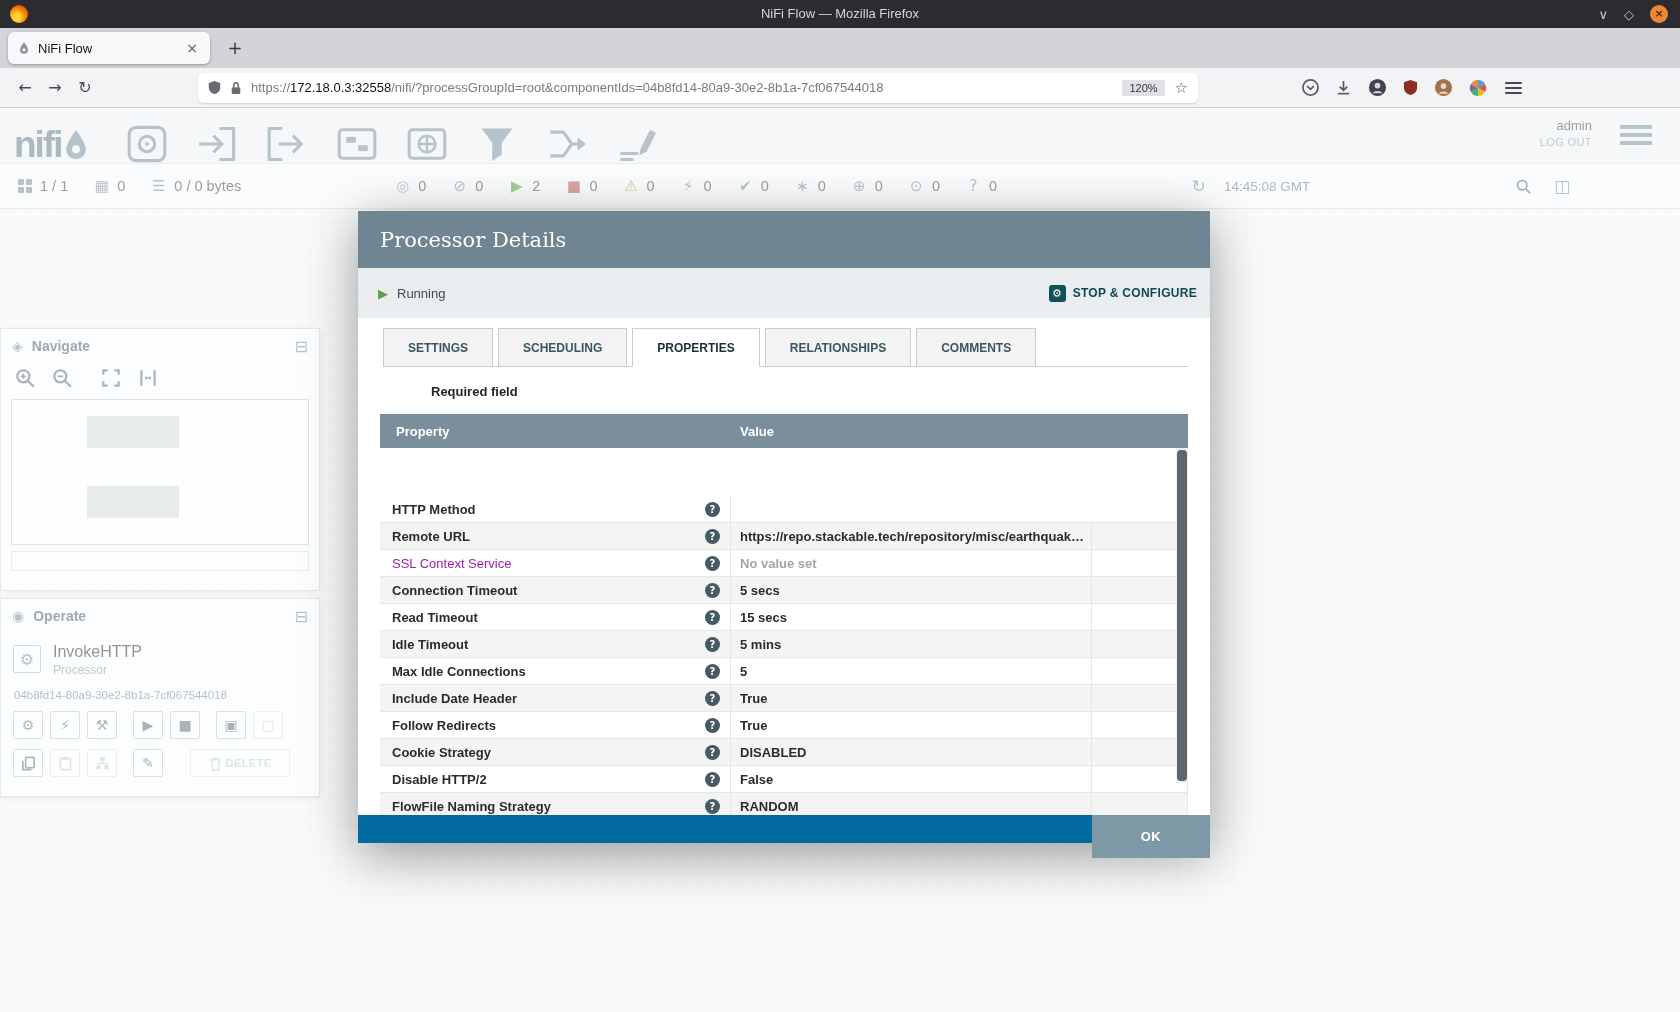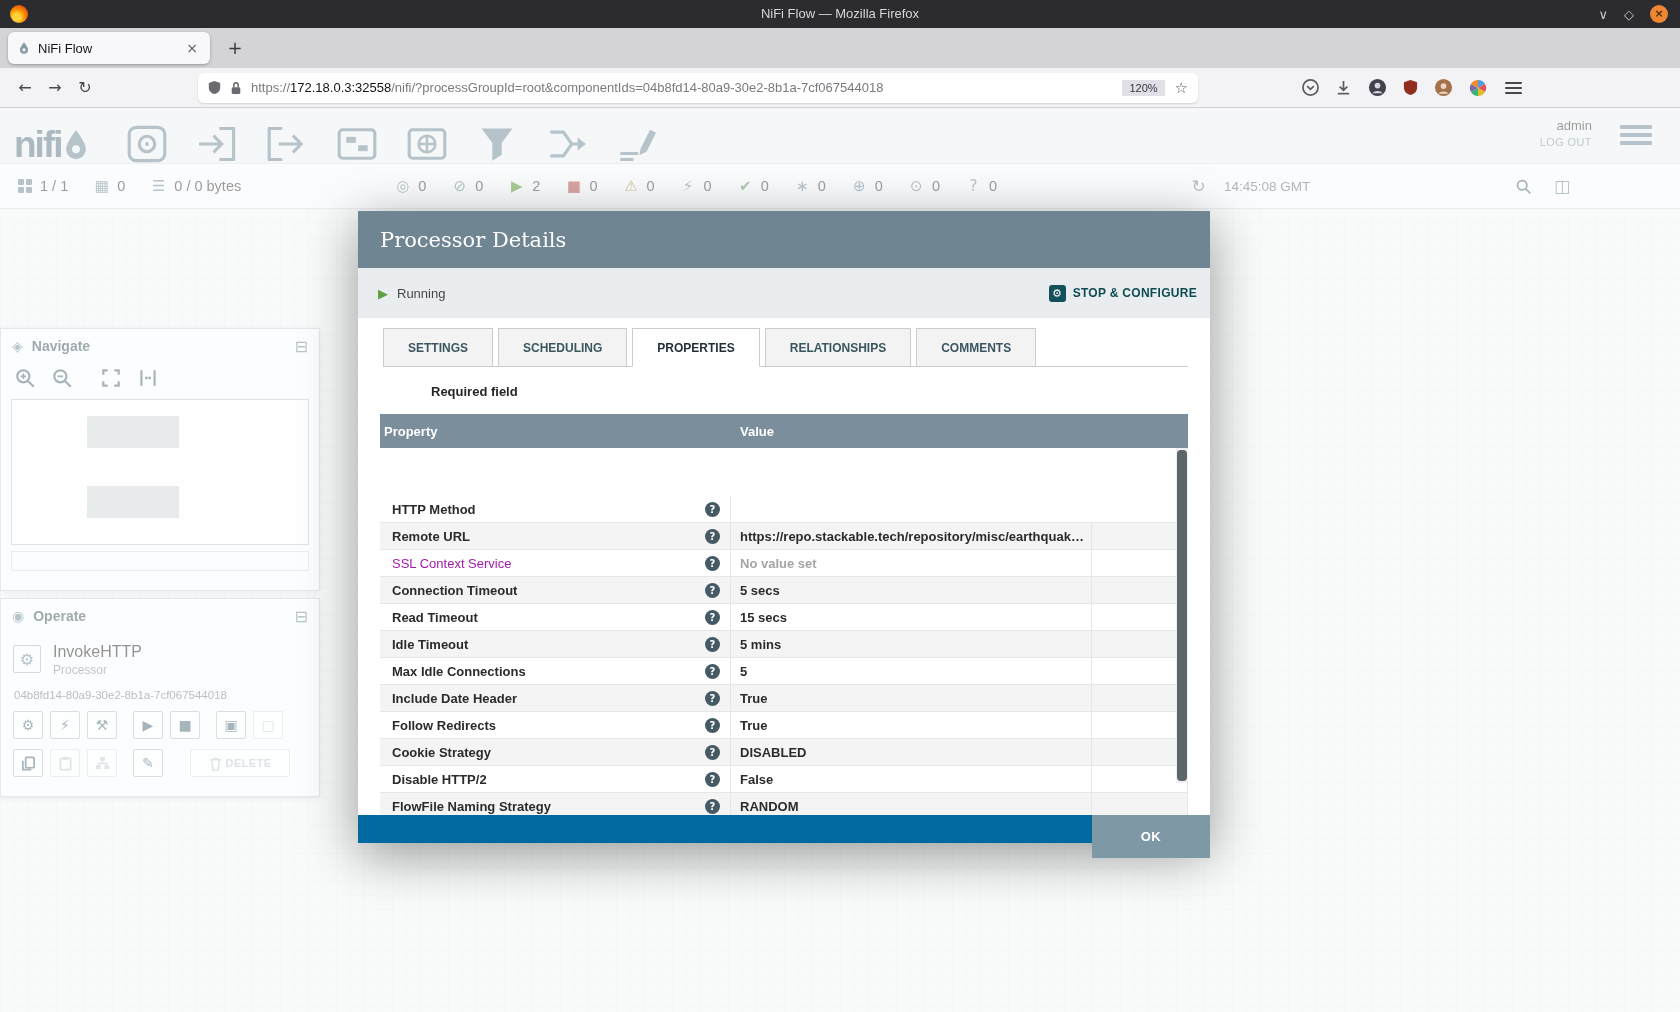--- a/index.html
+++ b/index.html
@@ -113,21 +113,21 @@
   .run-label { font-size:13px; color:#474747; }
   .stopcfg { margin-left:auto; display:flex; align-items:center; gap:7px; color:#0e4a52; font-size:12px; font-weight:bold; letter-spacing:.3px; }
   .stopcfg-ic { width:17px; height:17px; background:#14505a; border-radius:3px; color:#fff; font-size:11px; display:flex; align-items:center; justify-content:center; }
   .tabs { position:absolute; top:117px; left:25px; right:22px; height:39px; border-bottom:1px solid #c9cdd0; display:flex; }
   .mtab { height:39px; line-height:38px; padding:0 24px; font-size:12px; font-weight:bold; color:#3a5660; background:#f3f3f3; border:1px solid #c9cdd0; margin-right:5px; }
   .mtab.active { background:#fff; color:#1f2f35; border-bottom:1px solid #fff; }
   .req { position:absolute; top:173px; left:29px; font-size:13px; font-weight:bold; color:#262626;margin-left:44px; }
 
   .ptable { position:absolute; top:203px; left:22px; width:808px; }
   .pt-head { height:34px; background:#7A8E9B; color:#fff; display:flex; font-size:13px; font-weight:bold; align-items:center; }
-  .pt-head .c1 { width:351px; padding-left:4px; }
+  .pt-head .c1 { width:351px; padding-left:16px; }
   .pt-head .c2 { padding-left:9px; }
   .pt-rows { height:335px; overflow:hidden;margin-top:48px; }
   .prow { display:flex; height:27px; align-items:center; border-bottom:1px solid #e6e6e6; background:#fff; }
   .prow:nth-child(even) { background:#f4f4f4; }
   .pname-cell { width:351px; position:relative; padding-left:12px; border-right:1px solid #e6e6e6; height:100%; display:flex; align-items:center; }
   .pname { font-size:13px; font-weight:bold; color:#2b2b2b; }
   .prow.optional .pname { font-weight:normal; color:#a21caf; }
   .help { position:absolute; right:10px; width:15px; height:15px; border-radius:50%; background:#455A64; color:#fff; font-size:10px; font-weight:bold; text-align:center; line-height:15px; font-family:"DejaVu Sans",sans-serif; }
   .pval-cell { width:361px; padding-left:9px; border-right:1px solid #e6e6e6; height:100%; display:flex; align-items:center; }
   .pval { font-size:13px; font-weight:bold; color:#2b2b2b; white-space:nowrap; overflow:hidden; text-overflow:ellipsis; max-width:344px; }

